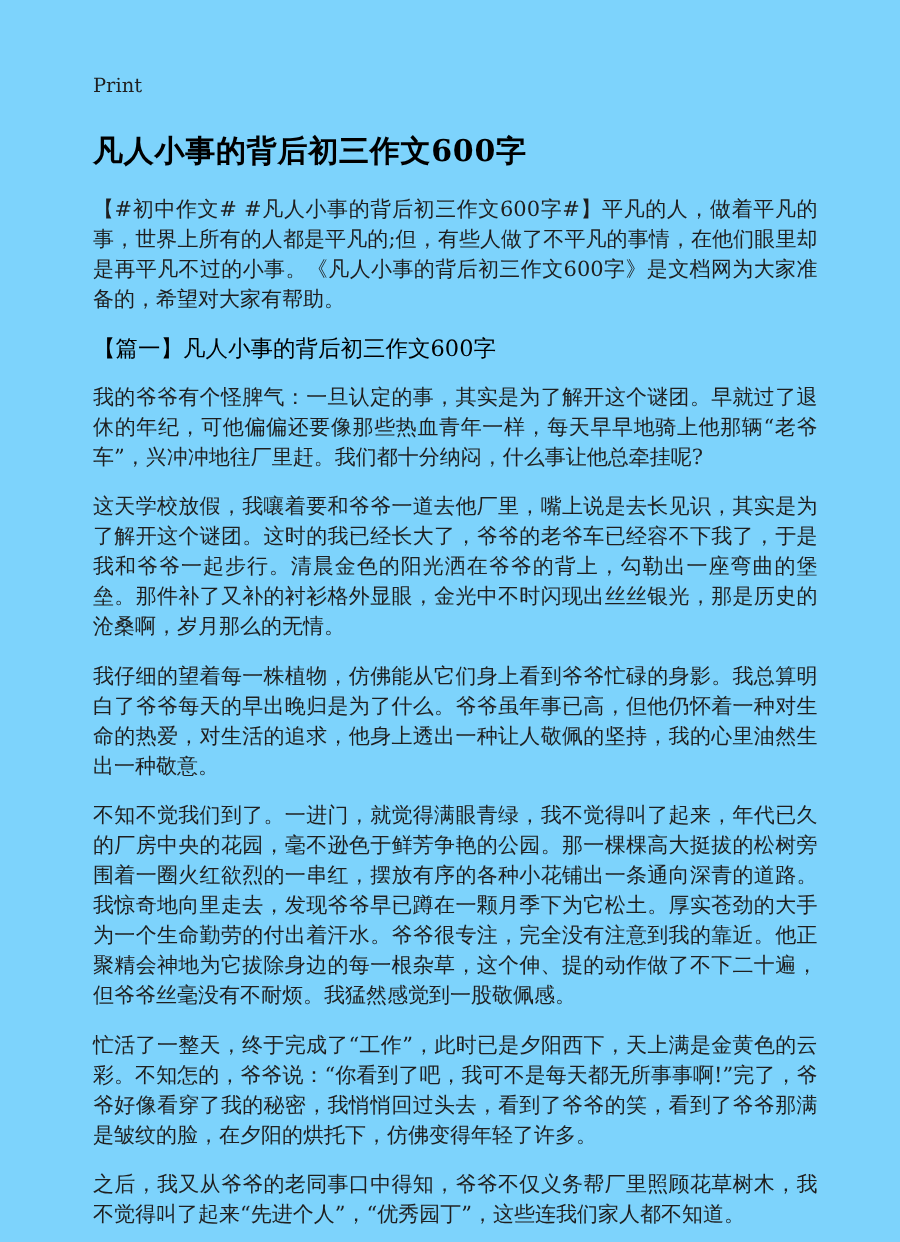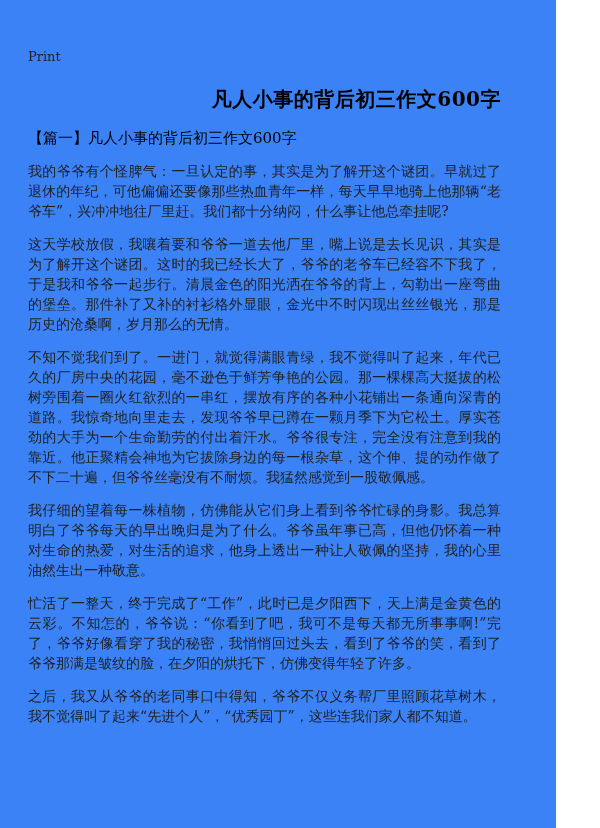--- a/index.html
+++ b/index.html
@@ -3,37 +3,37 @@
 <meta charset="utf-8">
 <style>
   * { margin: 0; padding: 0; box-sizing: border-box; }
   html, body {
     width: 600px;
     background: #ffffff;
     font-family: "DejaVu Serif", "Liberation Serif", serif;
   }
   .page {
     position: relative;
-    width: 556px;
+    width: 600px;
     height: 828px;
-    background: #3b82f6;
+    background: #7dd3fc;
     overflow: hidden;
-    padding: 46px 55px 40px 28px;
+    padding: 46px 55px 40px 62px;
     color: #1f1f1f;
   }
   .print-link {
     display: inline-block;
     font-size: 13px;
     color: #1f1f1f;
     text-decoration: none;
     cursor: pointer;
     margin-bottom: 16px;
   }
   .doc-title {
-    text-align: right;
+    text-align: left;
     font-size: 20px;
     font-weight: bold;
     color: #000000;
     margin: 6px 0 16px 0;
     letter-spacing: 0.5px;
   }
   .para {
     font-size: 14px;
     line-height: 20px;
     text-align: justify;
@@ -49,30 +49,31 @@
 </style>
 </head>
 <body>
 
 <div class="page">
 
   <a class="print-link">Print</a>
 
   <h1 class="doc-title">凡人小事的背后初三作文600字</h1>
 
+  <p class="para">【#初中作文# #凡人小事的背后初三作文600字#】平凡的人，做着平凡的事，世界上所有的人都是平凡的;但，有些人做了不平凡的事情，在他们眼里却是再平凡不过的小事。《凡人小事的背后初三作文600字》是文档网为大家准备的，希望对大家有帮助。</p>
 
   <h2 class="section-heading">【篇一】凡人小事的背后初三作文600字</h2>
 
   <p class="para">我的爷爷有个怪脾气：一旦认定的事，其实是为了解开这个谜团。早就过了退休的年纪，可他偏偏还要像那些热血青年一样，每天早早地骑上他那辆“老爷车”，兴冲冲地往厂里赶。我们都十分纳闷，什么事让他总牵挂呢?</p>
 
   <p class="para">这天学校放假，我嚷着要和爷爷一道去他厂里，嘴上说是去长见识，其实是为了解开这个谜团。这时的我已经长大了，爷爷的老爷车已经容不下我了，于是我和爷爷一起步行。清晨金色的阳光洒在爷爷的背上，勾勒出一座弯曲的堡垒。那件补了又补的衬衫格外显眼，金光中不时闪现出丝丝银光，那是历史的沧桑啊，岁月那么的无情。</p>
 
+  <p class="para">我仔细的望着每一株植物，仿佛能从它们身上看到爷爷忙碌的身影。我总算明白了爷爷每天的早出晚归是为了什么。爷爷虽年事已高，但他仍怀着一种对生命的热爱，对生活的追求，他身上透出一种让人敬佩的坚持，我的心里油然生出一种敬意。</p>
+
   <p class="para">不知不觉我们到了。一进门，就觉得满眼青绿，我不觉得叫了起来，年代已久的厂房中央的花园，毫不逊色于鲜芳争艳的公园。那一棵棵高大挺拔的松树旁围着一圈火红欲烈的一串红，摆放有序的各种小花铺出一条通向深青的道路。我惊奇地向里走去，发现爷爷早已蹲在一颗月季下为它松土。厚实苍劲的大手为一个生命勤劳的付出着汗水。爷爷很专注，完全没有注意到我的靠近。他正聚精会神地为它拔除身边的每一根杂草，这个伸、提的动作做了不下二十遍，但爷爷丝毫没有不耐烦。我猛然感觉到一股敬佩感。</p>
-
-  <p class="para">我仔细的望着每一株植物，仿佛能从它们身上看到爷爷忙碌的身影。我总算明白了爷爷每天的早出晚归是为了什么。爷爷虽年事已高，但他仍怀着一种对生命的热爱，对生活的追求，他身上透出一种让人敬佩的坚持，我的心里油然生出一种敬意。</p>
 
   <p class="para">忙活了一整天，终于完成了“工作”，此时已是夕阳西下，天上满是金黄色的云彩。不知怎的，爷爷说：“你看到了吧，我可不是每天都无所事事啊!”完了，爷爷好像看穿了我的秘密，我悄悄回过头去，看到了爷爷的笑，看到了爷爷那满是皱纹的脸，在夕阳的烘托下，仿佛变得年轻了许多。</p>
 
   <p class="para">之后，我又从爷爷的老同事口中得知，爷爷不仅义务帮厂里照顾花草树木，我不觉得叫了起来“先进个人”，“优秀园丁”，这些连我们家人都不知道。</p>
 
   
 
 </div>
 
 </body></html>

